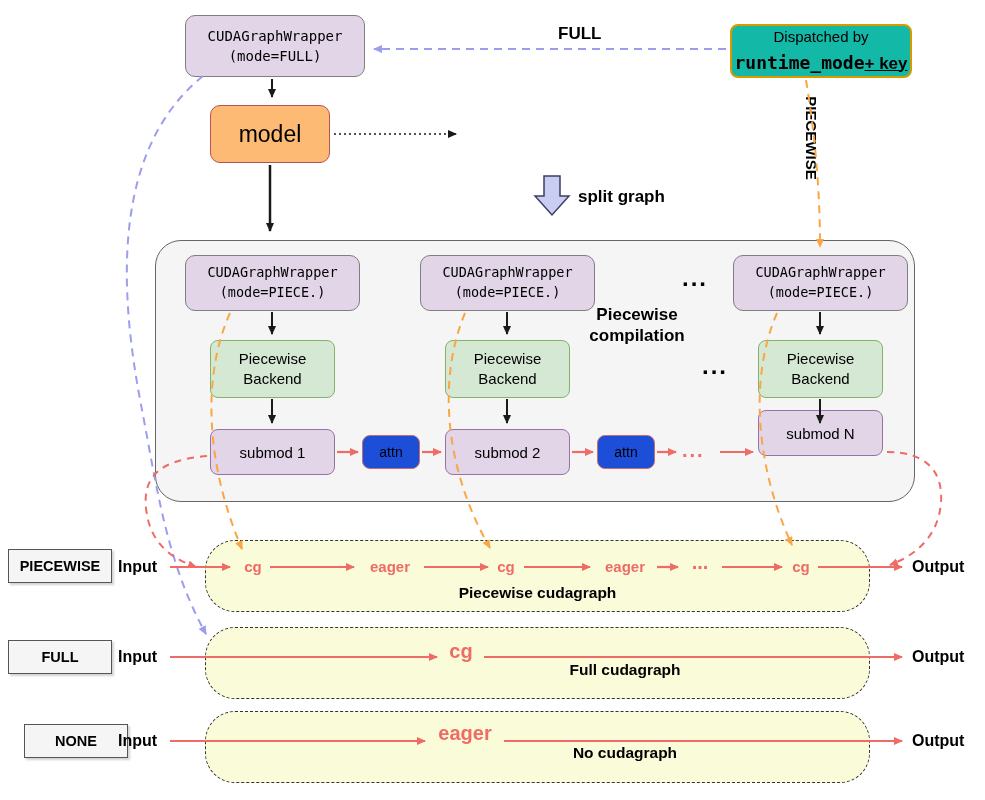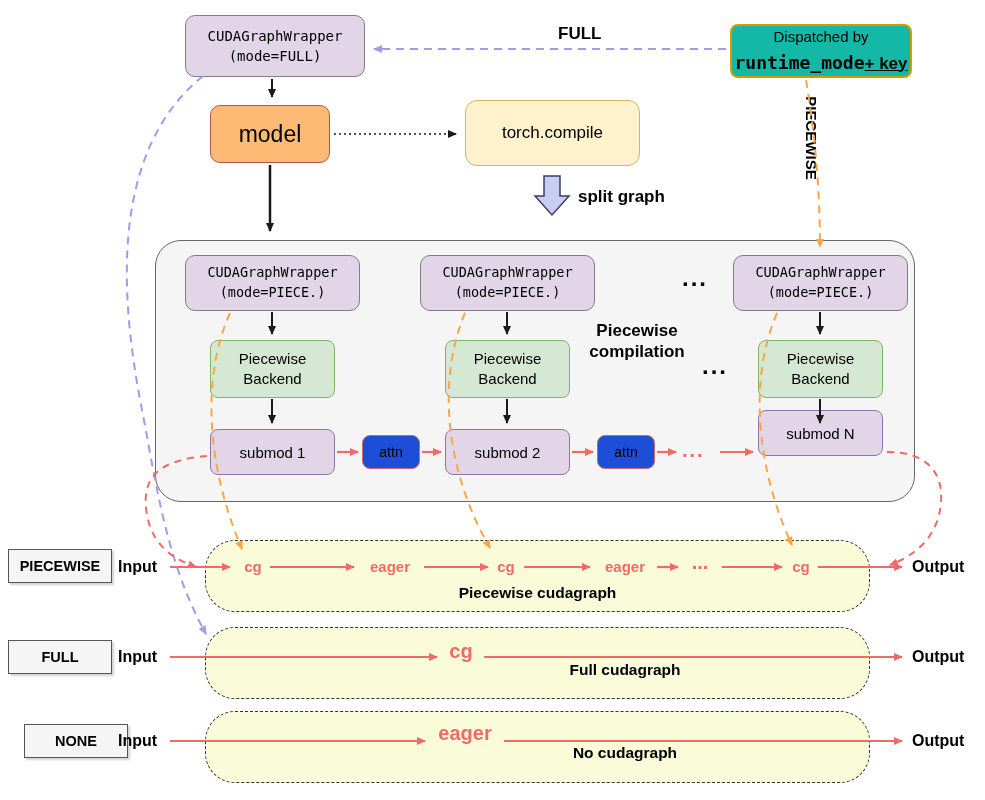--- a/index.html
+++ b/index.html
@@ -56,41 +56,40 @@
     <div>Dispatched by</div>
     <div>
       <span class="mono">runtime_mode</span><span class="rest">+ key</span>
     </div>
   </div>
 
   <div class="flow-label" style="left:558px;top:24px;">FULL</div>
 
   <div class="box model-box" style="left:210px;top:105px;width:120px;height:58px;">model</div>
 
-  <div class="box torch-box" style="left:465px;top:100px;width:175px;height:66px;">torch.compile</div>
 
   <div class="flow-label" style="left:578px;top:187px;">split graph</div>
 
   <div class="vert-label" style="left:755px;top:128px;width:110px;height:20px;">PIECEWISE</div>
 
   <div class="box wrapper-box" style="left:185px;top:255px;width:175px;height:56px;">
     <div>CUDAGraphWrapper</div>
     <div>(mode=PIECE.)</div>
   </div>
   <div class="box wrapper-box" style="left:420px;top:255px;width:175px;height:56px;">
     <div>CUDAGraphWrapper</div>
     <div>(mode=PIECE.)</div>
   </div>
   <div class="ellipsis" style="left:682px;top:266px;">...</div>
   <div class="box wrapper-box" style="left:733px;top:255px;width:175px;height:56px;">
     <div>CUDAGraphWrapper</div>
     <div>(mode=PIECE.)</div>
   </div>
 
-  <div class="comp-title" style="left:570px;top:320px;width:134px;">Piecewise compilation</div>
+  <div class="comp-title" style="left:570px;top:304px;width:134px;">Piecewise compilation</div>
 
   <div class="box green-box" style="left:210px;top:340px;width:125px;height:58px;">
     <div class="inner">Piecewise Backend</div>
   </div>
   <div class="box green-box" style="left:445px;top:340px;width:125px;height:58px;">
     <div class="inner">Piecewise Backend</div>
   </div>
   <div class="ellipsis" style="left:702px;top:354px;">...</div>
   <div class="box green-box" style="left:758px;top:340px;width:125px;height:58px;">
     <div class="inner">Piecewise Backend</div>

